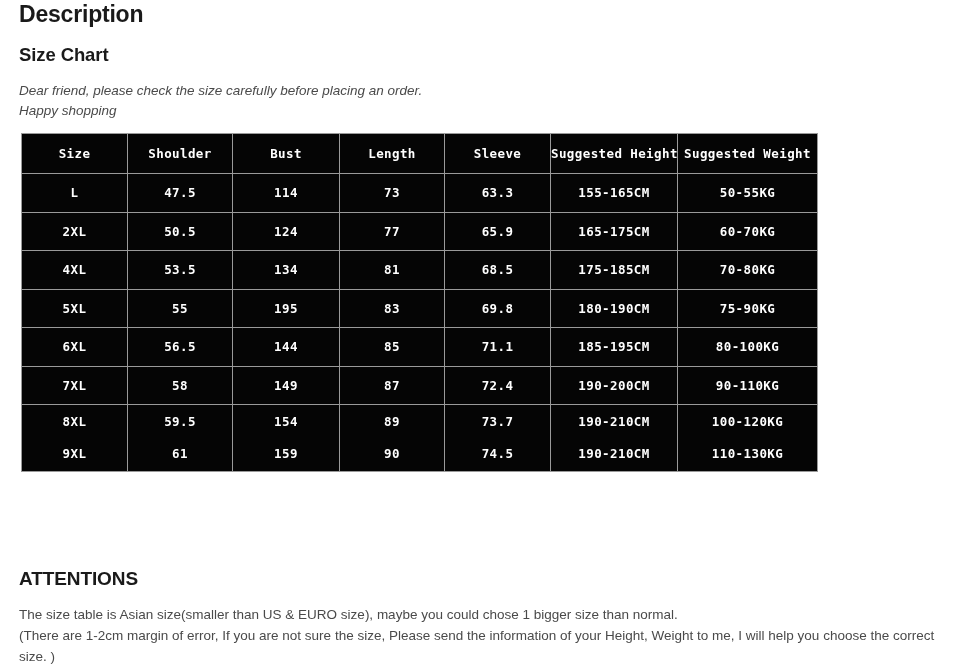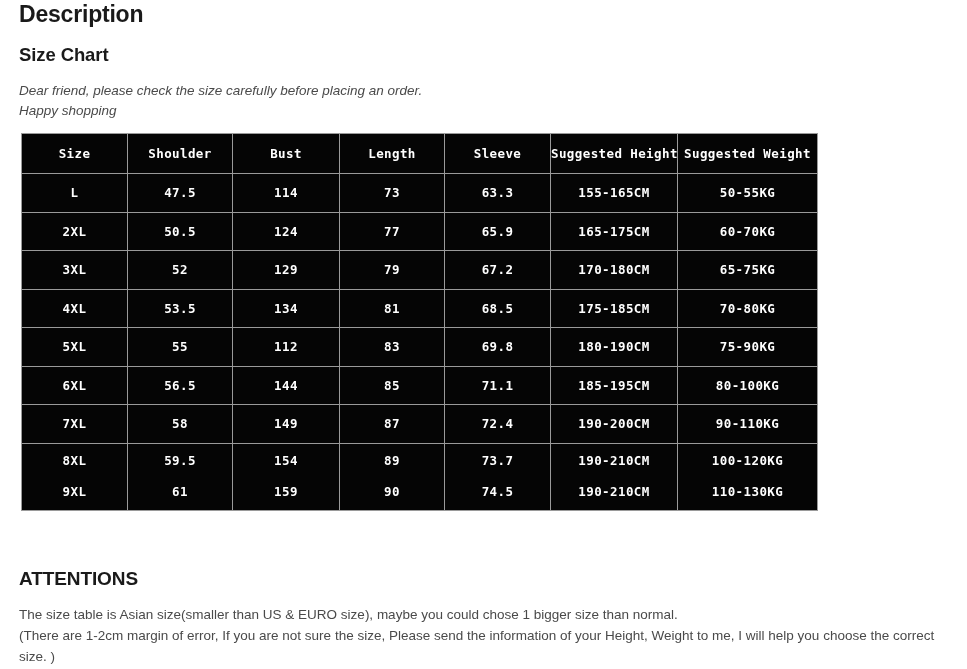--- a/index.html
+++ b/index.html
@@ -191,41 +191,32 @@
         <tr>
           <td>2XL</td>
           <td>50.5</td>
           <td>124</td>
           <td>77</td>
           <td>65.9</td>
           <td>165-175CM</td>
           <td>60-70KG</td>
         </tr>
         <tr>
-          <td>3XL</td>
-          <td>52</td>
-          <td>129</td>
-          <td>79</td>
-          <td>67.2</td>
-          <td>170-180CM</td>
-          <td>65-75KG</td>
-        </tr>
-        <tr>
           <td>4XL</td>
           <td>53.5</td>
           <td>134</td>
           <td>81</td>
           <td>68.5</td>
           <td>175-185CM</td>
           <td>70-80KG</td>
         </tr>
         <tr>
           <td>5XL</td>
           <td>55</td>
-          <td>112</td>
+          <td>195</td>
           <td>83</td>
           <td>69.8</td>
           <td>180-190CM</td>
           <td>75-90KG</td>
         </tr>
         <tr>
           <td>6XL</td>
           <td>56.5</td>
           <td>144</td>
           <td>85</td>

